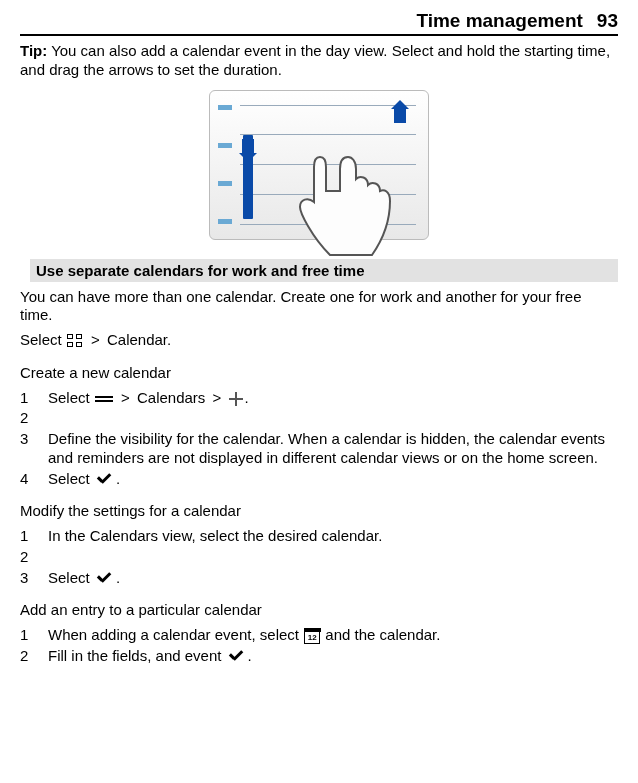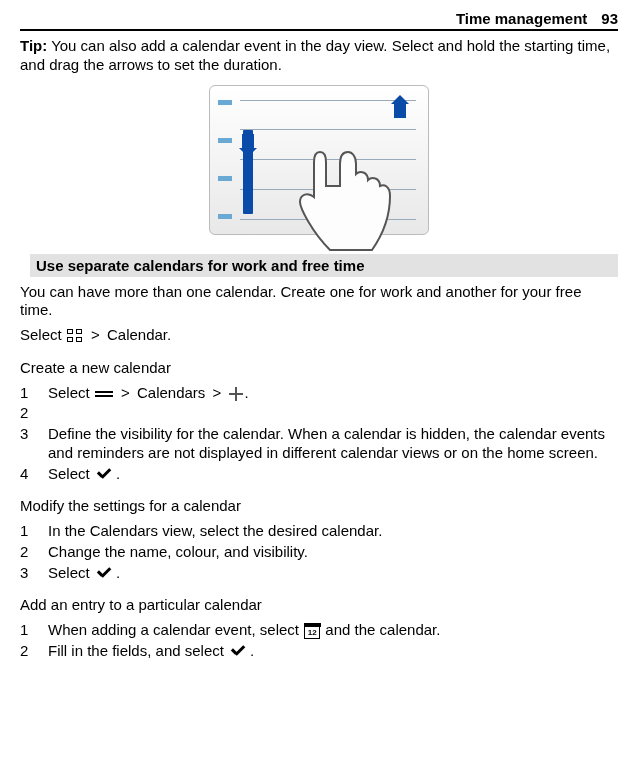--- a/index.html
+++ b/index.html
@@ -13,21 +13,21 @@
   }
   .page {
     padding: 10px 20px 20px 20px;
   }
   .header-line {
     border-bottom: 2px solid #000;
     padding-bottom: 2px;
     margin-bottom: 4px;
     text-align: right;
     font-weight: bold;
-    font-size: 15px;
+    font-size: 19px;
   }
   .header-line .sect { margin-right: 14px; }
   .tip-block { margin-bottom: 10px; line-height: 1.25; }
   .tip-block .tip-label { font-weight: bold; text-align: center; }
   .illus-wrap { text-align: center; margin: 10px 0 16px 0; }
   .illus {
     display: inline-block;
     width: 220px;
     height: 150px;
     border: 1px solid #bbb;
@@ -235,21 +235,20 @@
   </ol>
 
   <p class="subhead">Modify the settings for a calendar</p>
   <ol class="steps">
     <li>
         <span class="num">1</span>
         <span>In the Calendars view, select the desired calendar.</span>
       </li>
     <li>
         <span class="num">2</span>
-        <span>Change the name, colour, and visibility.</span>
       </li>
     <li>
         <span class="num">3</span>
       <span>
         <span>Select</span>
         <span class="icon icon-check"></span><span>.</span>
       </span>
     </li>
   </ol>
 
@@ -259,20 +258,20 @@
         <span class="num">1</span>
       <span>
         <span>When adding a calendar event, select</span>
         <span class="icon icon-cal"></span>
         <span>and the calendar.</span>
       </span>
     </li>
     <li>
         <span class="num">2</span>
       <span>
-        <span>Fill in the fields, and select</span>
+        <span>Fill in the fields, and event</span>
         <span class="icon icon-check"></span><span>.</span>
       </span>
     </li>
   </ol>
 
 
 </div>
 
 </body></html>

